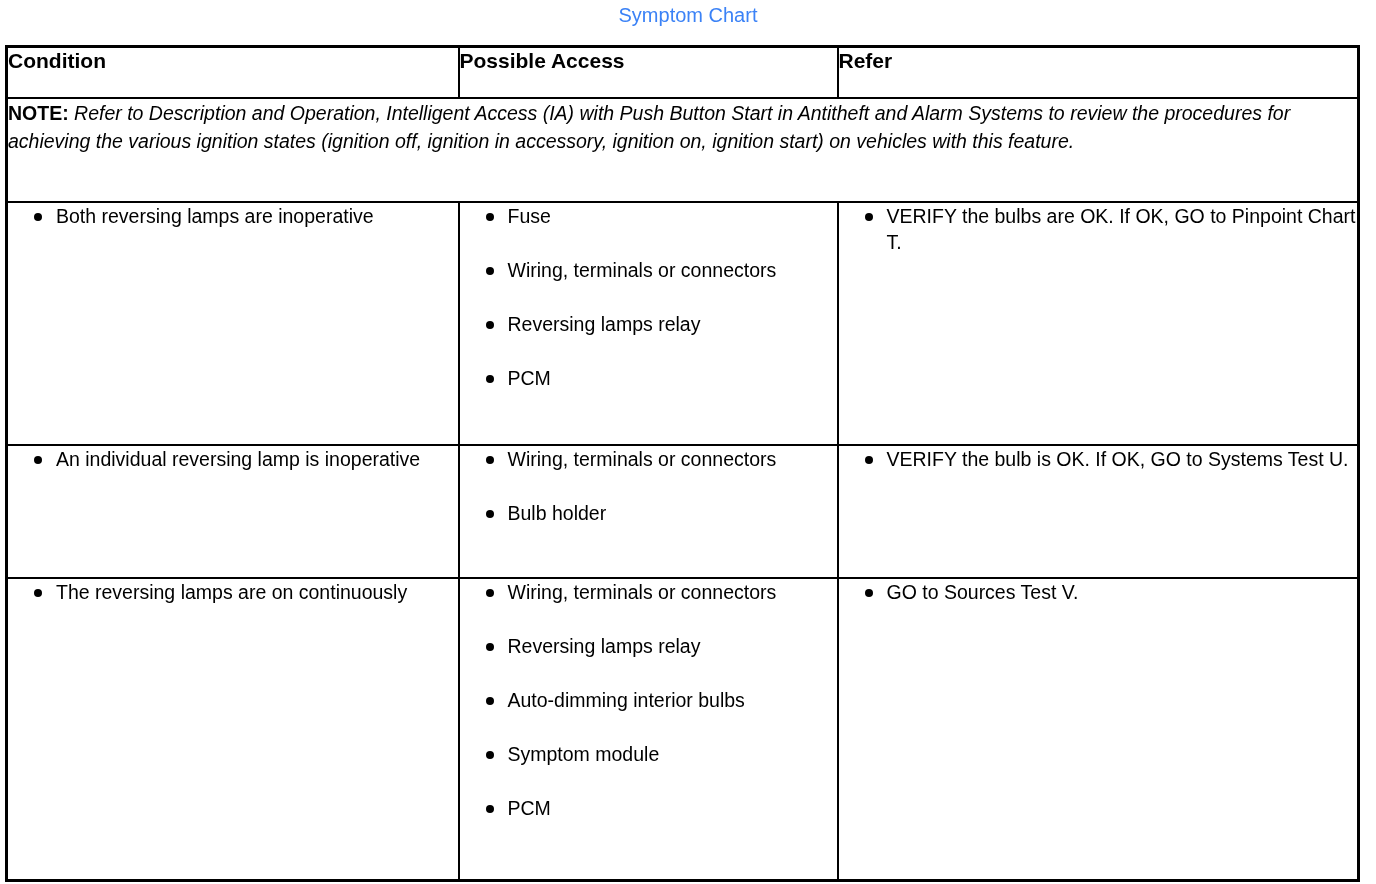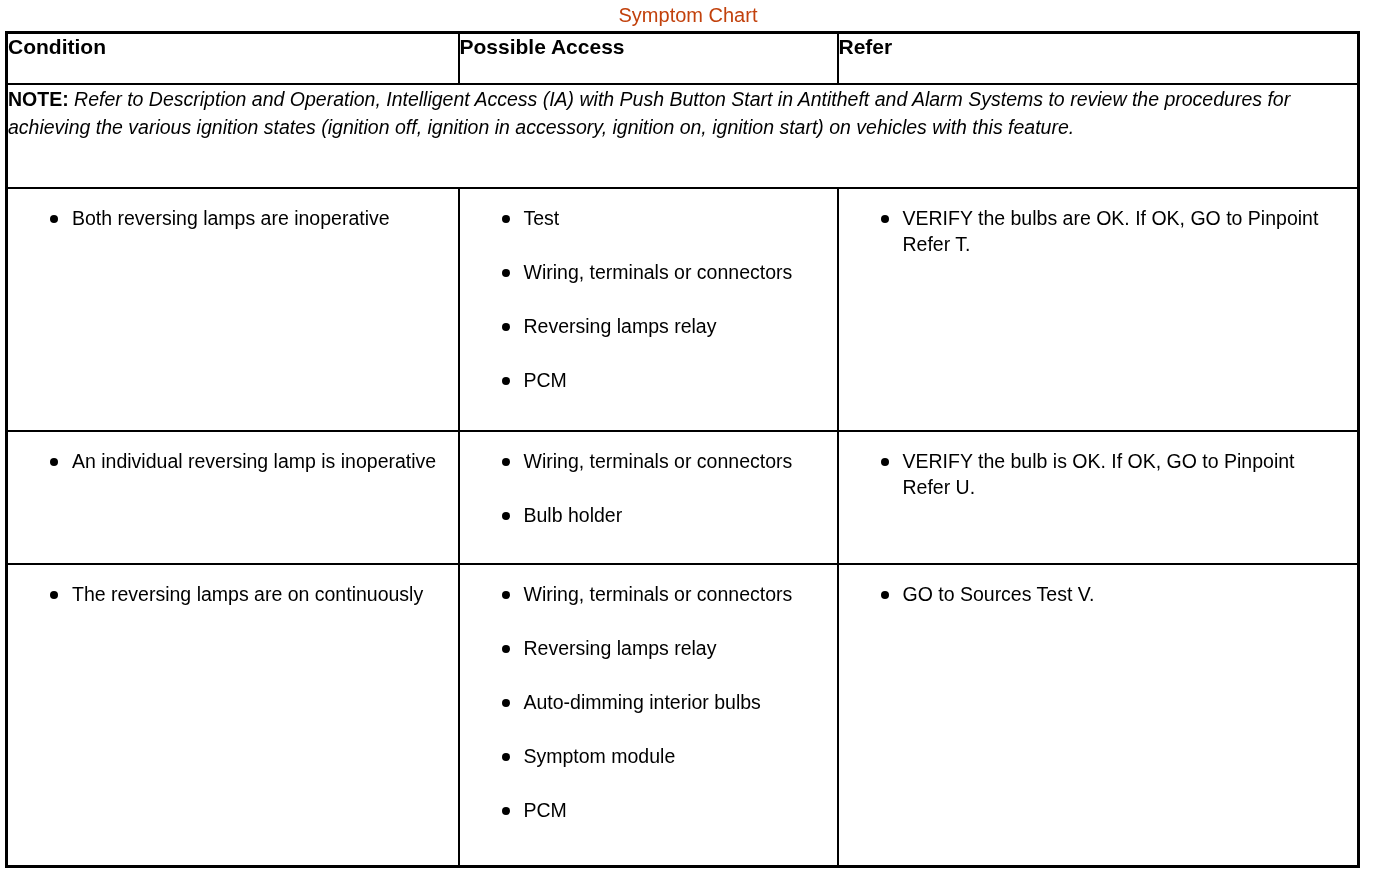--- a/index.html
+++ b/index.html
@@ -23,27 +23,27 @@
   }
 
   .chart-title {
     position: absolute;
     top: 2px;
     left: 0;
     width: 1376px;
     text-align: center;
     font-size: 20px;
     line-height: 26px;
-    color: #c2410c;
+    color: #3b82f6;
   }
 
   .symptom-table {
     position: absolute;
     left: 5px;
-    top: 31px;
+    top: 45px;
     width: 1352px;
     height: 832px;
     border-collapse: collapse;
     table-layout: fixed;
     border: 3px solid #000;
     box-sizing: border-box;
     background: #737373;
   }
 
   .symptom-table col.col-condition { width: 452px; }
@@ -82,21 +82,21 @@
     font-style: italic;
   }
 
   .body-cell {
     padding: 12px 12px 12px 12px;
   }
 
   ul.bullets {
     list-style: none;
     margin: 0;
-    padding: 16px;
+    padding: 0;
   }
   ul.bullets li {
     position: relative;
     font-size: 19.5px;
     line-height: 26px;
     padding-left: 48px;
     margin: 0 0 28px 0;
   }
   ul.bullets li:last-child {
     margin-bottom: 0;
@@ -152,41 +152,41 @@
             <li>
                 <span class="bullet-dot"></span>
                 <span class="bullet-text">Both reversing lamps are inoperative</span>
               </li>
           </ul>
         </td>
         <td class="body-cell">
           <ul class="bullets">
             <li>
                 <span class="bullet-dot"></span>
-                <span class="bullet-text">Test</span>
+                <span class="bullet-text">Fuse</span>
               </li>
             <li>
                 <span class="bullet-dot"></span>
                 <span class="bullet-text">Wiring, terminals or connectors</span>
               </li>
             <li>
                 <span class="bullet-dot"></span>
                 <span class="bullet-text">Reversing lamps relay</span>
               </li>
             <li>
                 <span class="bullet-dot"></span>
                 <span class="bullet-text">PCM</span>
               </li>
           </ul>
         </td>
         <td class="body-cell">
           <ul class="bullets">
             <li>
                 <span class="bullet-dot"></span>
-                <span class="bullet-text">VERIFY the bulbs are OK. If OK, GO to Pinpoint Refer T.</span>
+                <span class="bullet-text">VERIFY the bulbs are OK. If OK, GO to Pinpoint Chart T.</span>
               </li>
           </ul>
         </td>
       </tr>
 
       <tr class="row-2">
         <td class="body-cell">
           <ul class="bullets">
             <li>
                 <span class="bullet-dot"></span>
@@ -203,21 +203,21 @@
             <li>
                 <span class="bullet-dot"></span>
                 <span class="bullet-text">Bulb holder</span>
               </li>
           </ul>
         </td>
         <td class="body-cell">
           <ul class="bullets">
             <li>
                 <span class="bullet-dot"></span>
-                <span class="bullet-text">VERIFY the bulb is OK. If OK, GO to Pinpoint Refer U.</span>
+                <span class="bullet-text">VERIFY the bulb is OK. If OK, GO to Systems Test U.</span>
               </li>
           </ul>
         </td>
       </tr>
 
       <tr class="row-3">
         <td class="body-cell">
           <ul class="bullets">
             <li>
                 <span class="bullet-dot"></span>

